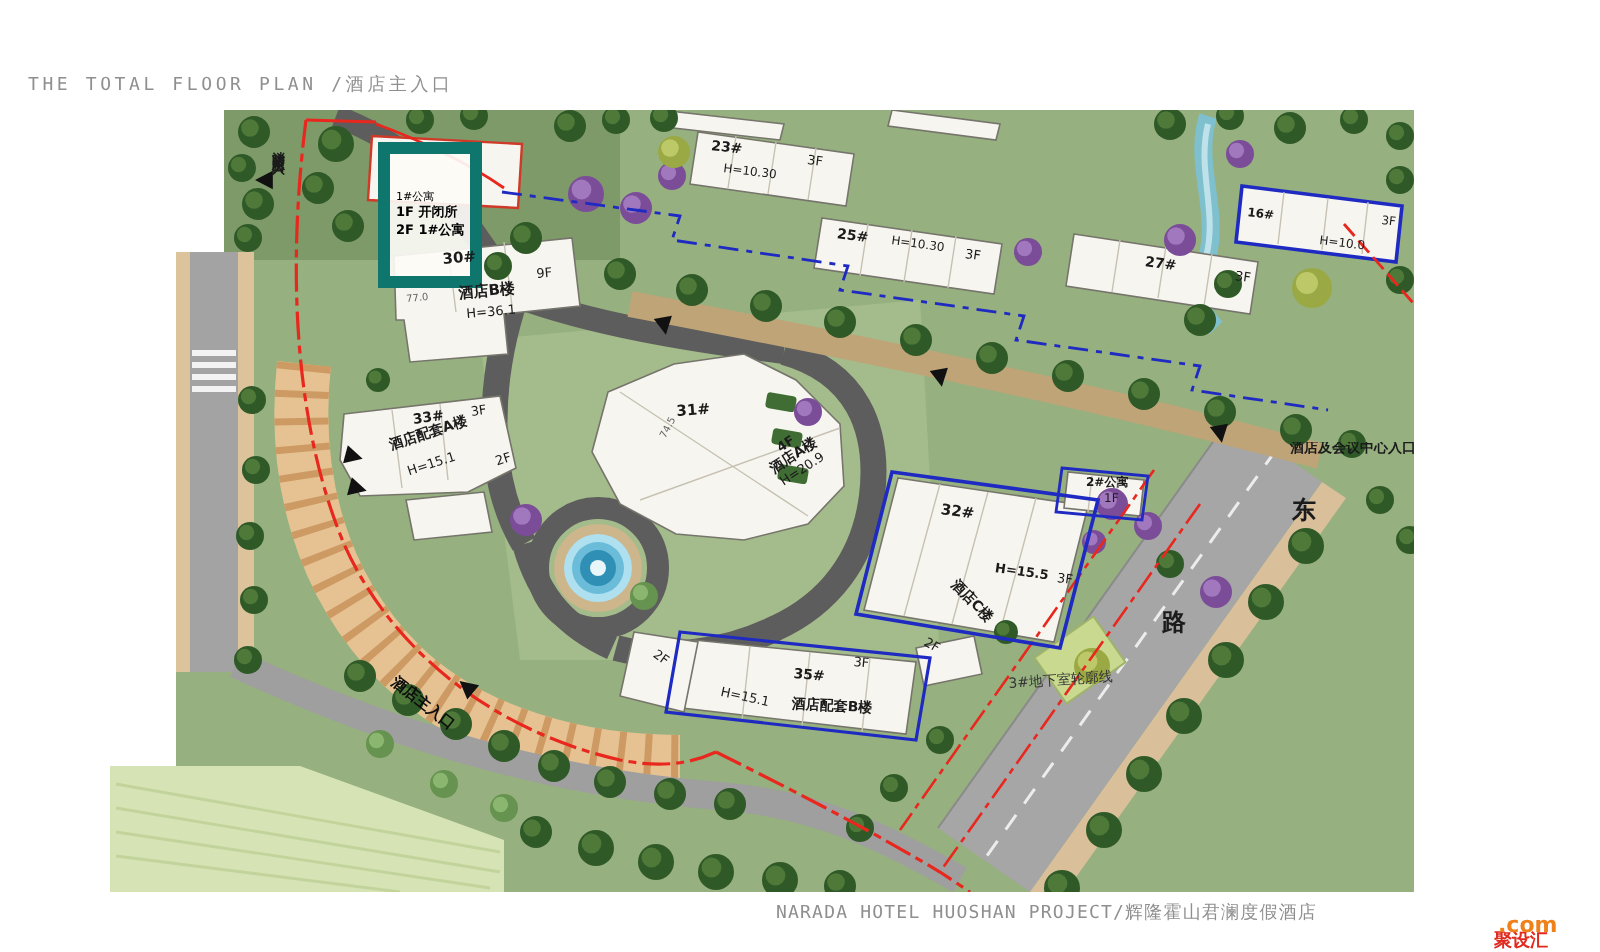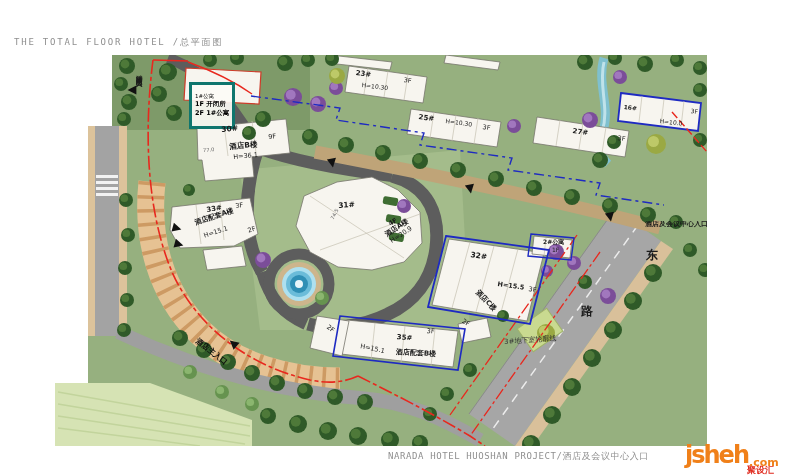--- a/index.html
+++ b/index.html
@@ -7,38 +7,38 @@
         font-family:"DejaVu Sans",sans-serif;}
   #plan-svg{position:absolute;left:0;top:0;}
   .lbl{position:absolute;font-family:"DejaVu Sans",sans-serif;color:#1b1b1b;
        white-space:nowrap;line-height:1.12;transform-origin:0 0;}
   .b{font-weight:bold;}
   .dim{color:#666;}
   #sheet-title{position:absolute;left:14px;top:36px;font-size:9px;letter-spacing:1.8px;
        color:#8f8f8f;font-family:"DejaVu Sans Mono",monospace;}
   #footer-title{position:absolute;left:388px;top:450px;font-size:9px;letter-spacing:0.6px;
        color:#8f8f8f;font-family:"DejaVu Sans Mono",monospace;}
-  #bld1-box{position:absolute;left:189px;top:82px;padding:8px 3px;
-       background:rgba(252,251,246,0.92);border:3px solid #0f766e;}
+  #bld1-box{position:absolute;left:189px;top:71px;padding:18px 3px;
+       background:rgba(252,251,246,0.92);border:6px solid #0f766e;}
   #bld1-box div{font-size:6.5px;}
   #bld1-box .t0{font-size:5.5px;}
   #watermark{position:absolute;left:683px;top:435px;width:112px;height:38px;}
   .wm-logo{position:absolute;left:2px;top:6px;font-size:24px;font-weight:bold;
        color:#f08019;letter-spacing:-2px;}
   .wm-tld{position:absolute;left:66px;top:21px;font-size:11px;font-weight:bold;color:#f08019;}
   .wm-badge{position:absolute;left:64px;top:1px;font-size:9px;font-weight:bold;color:#e02a1e;margin-top:28px;}
   .vert{writing-mode:vertical-rl;letter-spacing:1px;}
   .clip{overflow:hidden;text-align:right;}
 </style>
 </head>
 <body>
 
 <div id="page">
 
-  <div id="sheet-title">THE TOTAL FLOOR HOTEL /总平面图</div>
+  <div id="sheet-title">THE TOTAL FLOOR PLAN /酒店主入口</div>
 
   <svg id="plan-svg" width="800" height="476" viewBox="0 0 800 476">
     <defs>
       <clipPath id="planClip">
         <polygon points="112,55 707,55 707,446 55,446 55,383 88,383 88,126 112,126"></polygon>
       </clipPath>
     </defs>
     <g clip-path="url(#planClip)">
 
       <rect x="55" y="55" width="652" height="391" fill="#96b07f"></rect>
@@ -401,20 +401,19 @@
 
   <div class="lbl b" style="left:543px;top:239px;font-size:6px;">2#公寓</div>
   <div class="lbl" style="left:552px;top:247px;font-size:6px;">1F</div>
 
   <div class="lbl" style="left:504px;top:339px;font-size:7px;transform:rotate(-4deg);color:#333;">3#地下室轮廓线</div>
   <div class="lbl b" style="left:199px;top:337px;font-size:7.5px;transform:rotate(38deg);color:#0d0d0d;">酒店主入口</div>
   <div class="lbl b clip" style="left:645px;top:221px;font-size:7px;width:62px;">酒店及会议中心入口</div>
   <div class="lbl b" style="left:646px;top:249px;font-size:12px;">东</div>
   <div class="lbl b" style="left:581px;top:305px;font-size:12px;">路</div>
 
-  <div id="footer-title">NARADA HOTEL HUOSHAN PROJECT/酒店及会议中心入口</div>
+  <div id="footer-title">NARADA HOTEL HUOSHAN PROJECT/辉隆霍山君澜度假酒店</div>
 
   <div id="watermark">
     <span class="wm-badge">聚设汇</span>
-    <span class="wm-logo">jsheh</span>
     <span class="wm-tld">.com</span>
   </div>
 </div>
 
 </body></html>

